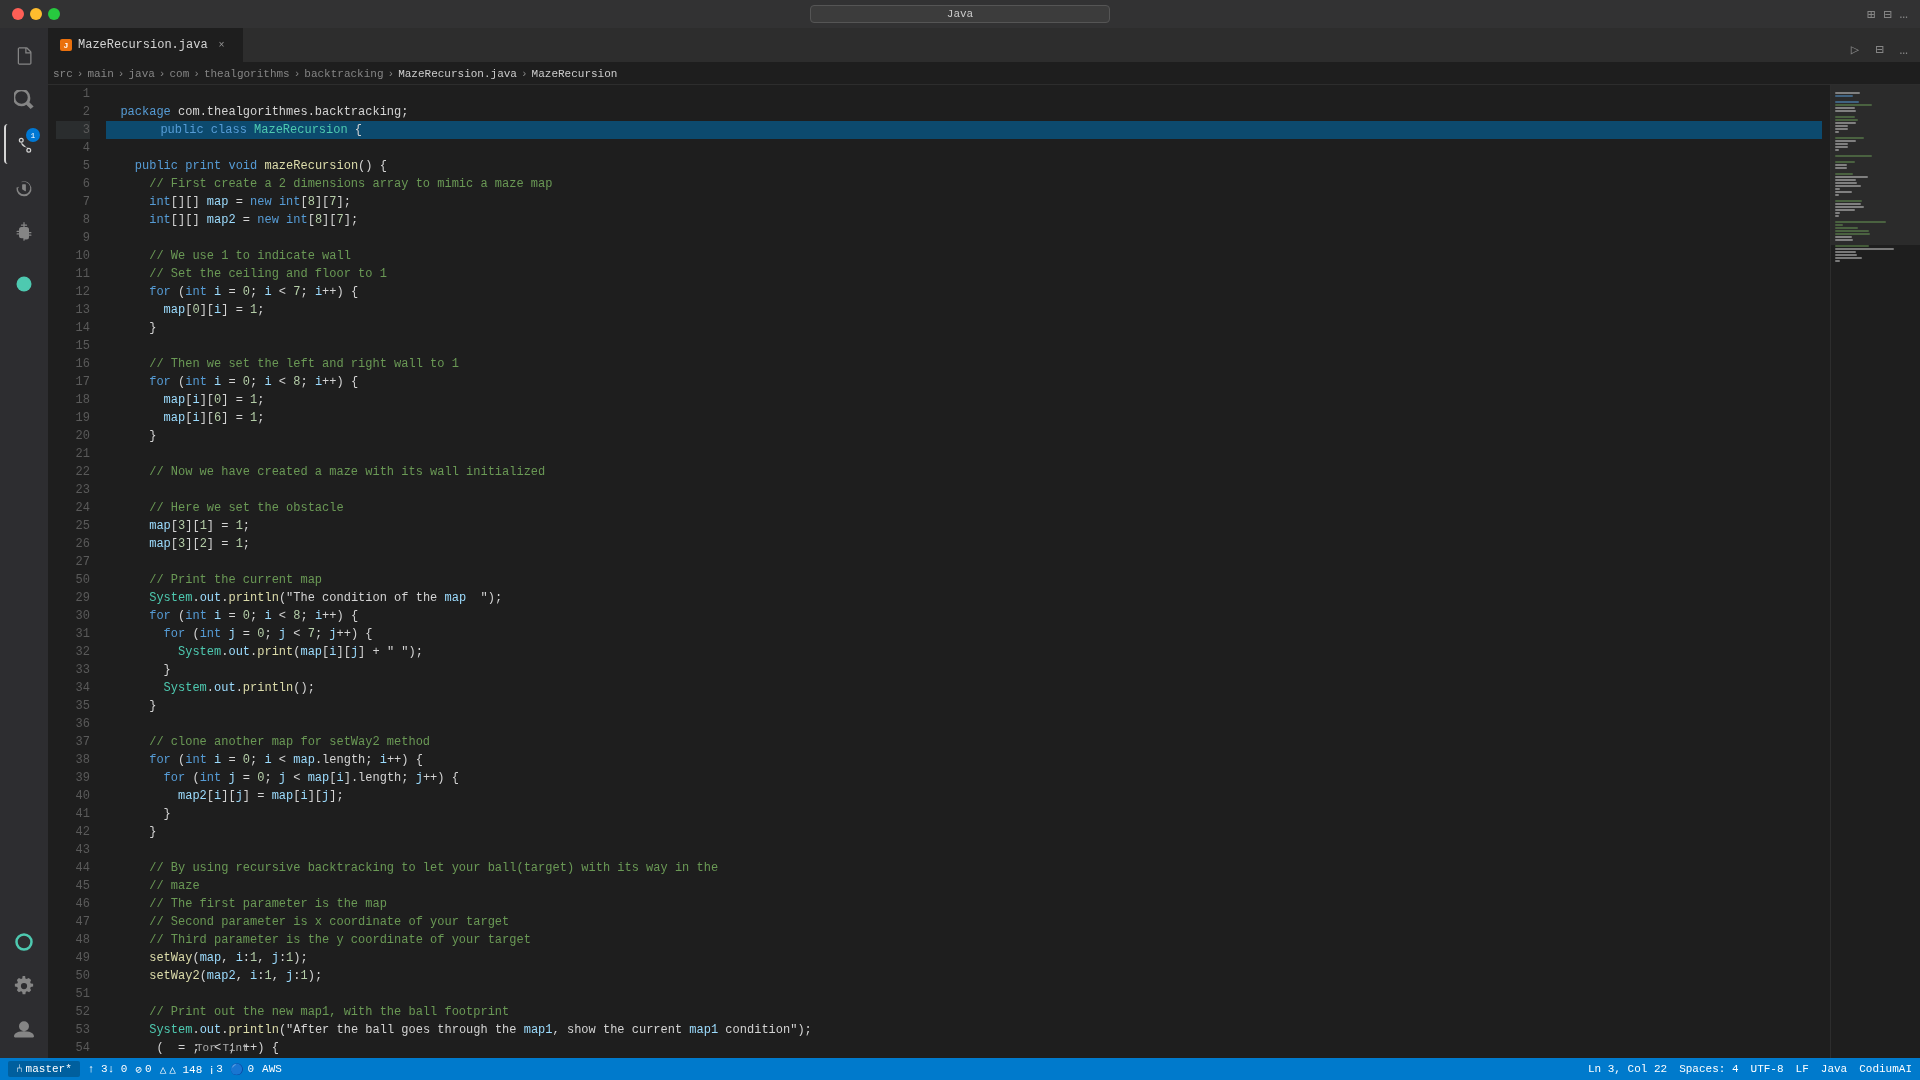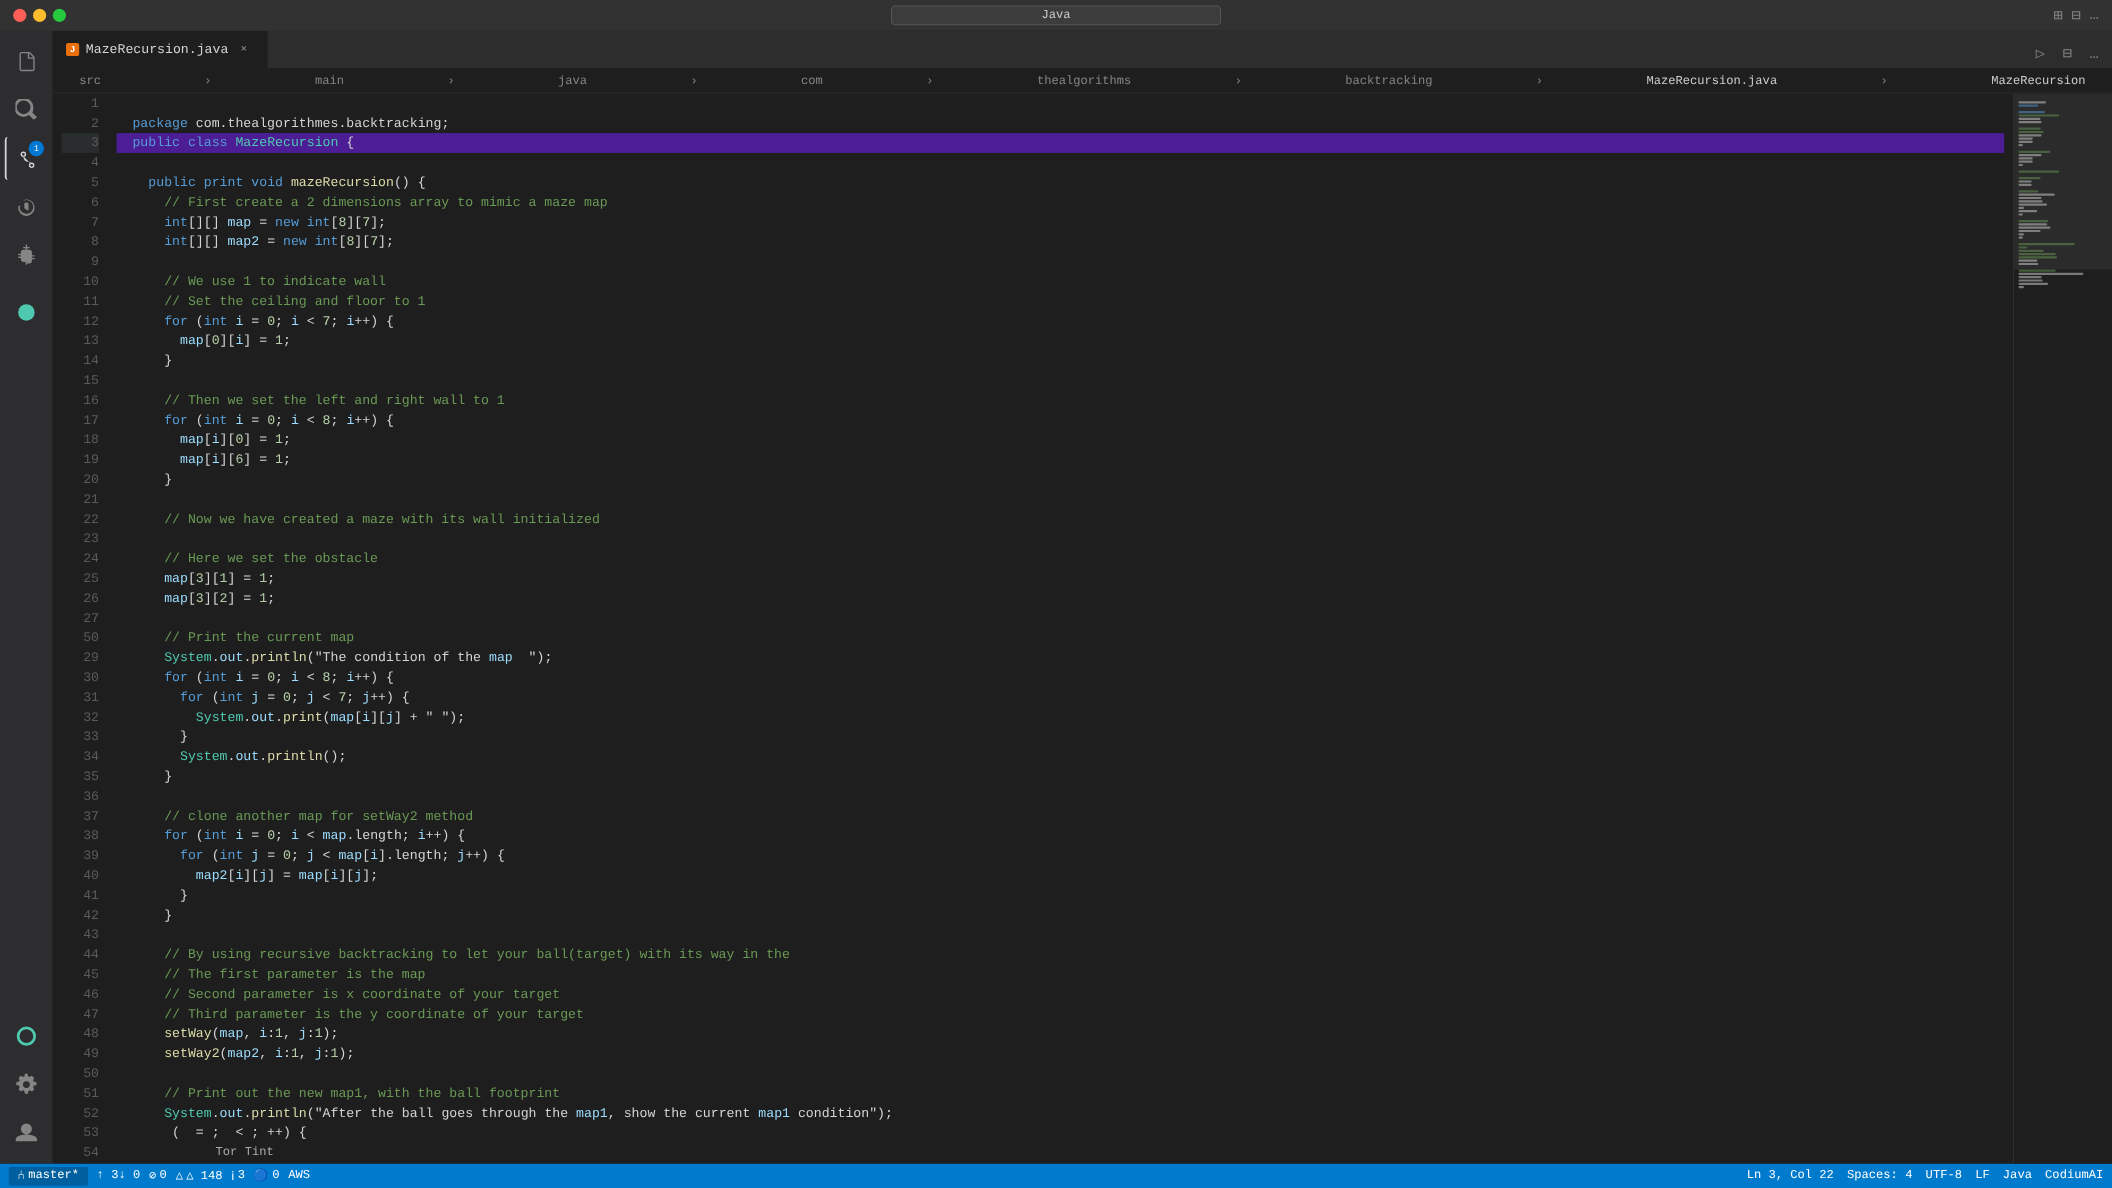--- a/index.html
+++ b/index.html
@@ -136,26 +136,25 @@
       overflow: hidden;
       background: #1e1e1e;
     }
 
     
     .breadcrumb {
       height: 22px;
       background: #1e1e1e;
       display: flex;
       align-items: center;
-      padding: 0 24px;
+      padding: 0 5px;
       font-size: 11px;
       color: #858585;
       border-bottom: 1px solid #2d2d2d;
       flex-shrink: 0;
-      justify-content: space-between;
     }
     .breadcrumb span { color: #858585; }
     .breadcrumb .sep { margin: 0 4px; }
     .breadcrumb .current { color: #cccccc; }
 
     
     .tabs-bar {
       height: 35px;
       background: #2d2d2d;
       display: flex;
@@ -239,21 +238,21 @@
       padding: 0 8px;
       overflow: auto;
       line-height: 18px;
       font-size: 12px;
     }
     .code-line {
       white-space: pre;
       line-height: 18px;
       min-height: 18px;
     }
-    .code-line.highlighted { background: #4c1d95; }
+    .code-line.highlighted { background: #0c4a6e; padding-left: 40px; }
 
     
     .kw { color: #569cd6; }
     .fn { color: #dcdcaa; }
     .num { color: #b5cea8; }
     .cmt { color: #6a9955; }
     .cls { color: #4ec9b0; }
     .var { color: #9cdcfe; }
 
     
@@ -517,20 +516,21 @@
           <div class="code-line">      }</div>
           <div class="code-line">&nbsp;</div>
           <div class="code-line"><span class="cmt">      // clone another map for setWay2 method</span></div>
           <div class="code-line">      <span class="kw">for</span> (<span class="kw">int</span> <span class="var">i</span> = <span class="num">0</span>; <span class="var">i</span> &lt; <span class="var">map</span>.length; <span class="var">i</span>++) {</div>
           <div class="code-line">        <span class="kw">for</span> (<span class="kw">int</span> <span class="var">j</span> = <span class="num">0</span>; <span class="var">j</span> &lt; <span class="var">map</span>[<span class="var">i</span>].length; <span class="var">j</span>++) {</div>
           <div class="code-line">          <span class="var">map2</span>[<span class="var">i</span>][<span class="var">j</span>] = <span class="var">map</span>[<span class="var">i</span>][<span class="var">j</span>];</div>
           <div class="code-line">        }</div>
           <div class="code-line">      }</div>
           <div class="code-line">&nbsp;</div>
           <div class="code-line"><span class="cmt">      // By using recursive backtracking to let your ball(target) with its way in the</span></div>
+          <div class="code-line"><span class="cmt">      // maze</span></div>
           <div class="code-line"><span class="cmt">      // The first parameter is the map</span></div>
           <div class="code-line"><span class="cmt">      // Second parameter is x coordinate of your target</span></div>
           <div class="code-line"><span class="cmt">      // Third parameter is the y coordinate of your target</span></div>
           <div class="code-line">      <span class="fn">setWay</span>(<span class="var">map</span>, <span class="var">i</span>:<span class="num">1</span>, <span class="var">j</span>:<span class="num">1</span>);</div>
           <div class="code-line">      <span class="fn">setWay2</span>(<span class="var">map2</span>, <span class="var">i</span>:<span class="num">1</span>, <span class="var">j</span>:<span class="num">1</span>);</div>
           <div class="code-line">&nbsp;</div>
           <div class="code-line"><span class="cmt">      // Print out the new map1, with the ball footprint</span></div>
           <div class="code-line">      <span class="cls">System</span>.<span class="var">out</span>.<span class="fn">println</span>("After the ball goes through the <span class="var">map1</span>, show the current <span class="var">map1</span> condition");</div>
           <div class="code-line">       (  = ;  &lt; ; ++) {</div>
         </div>

